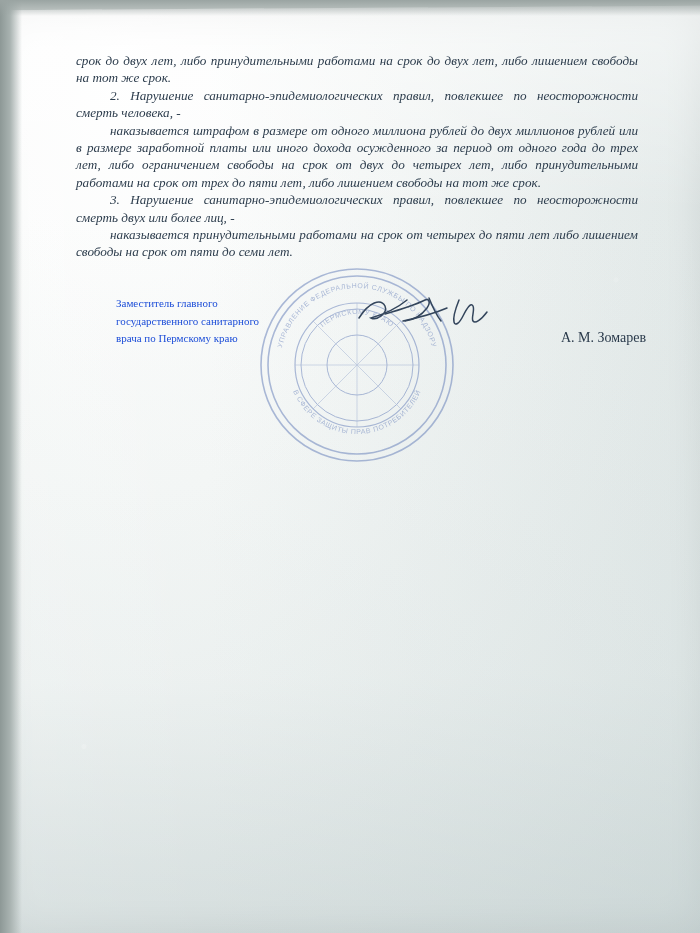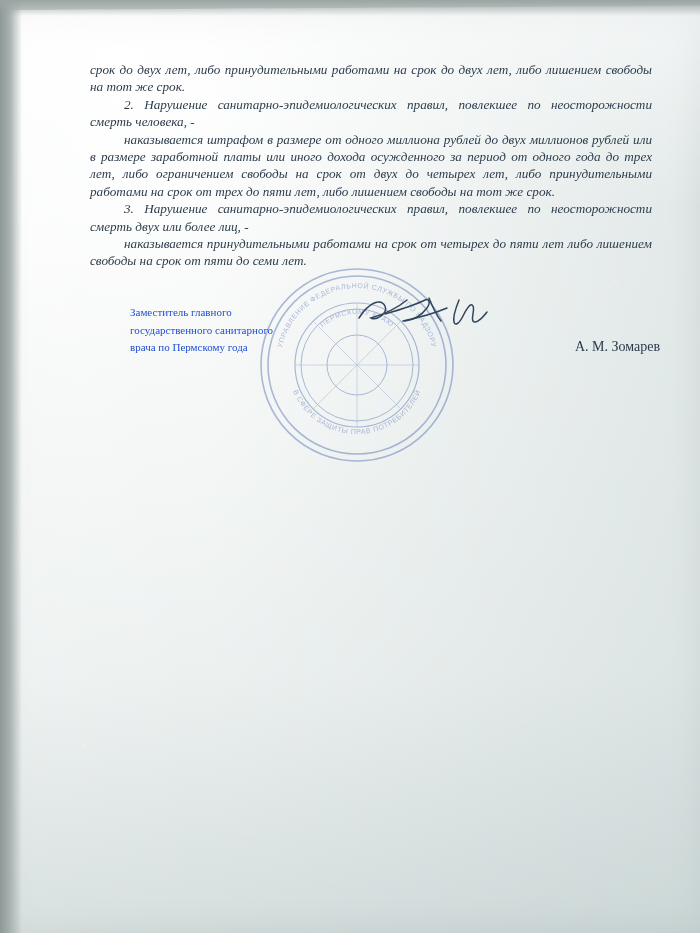--- a/index.html
+++ b/index.html
@@ -49,25 +49,24 @@
   #edge-top {
     position: absolute;
     left: 0;
     top: 0;
     width: 700px;
     height: 16px;
     background: linear-gradient(180deg, #9aa4a2 0%, rgba(200,208,206,0) 100%);
   }
   #content {
     position: absolute;
-    left: 90px;
+    left: 76px;
     top: 52px;
     width: 562px;
     color: #2b3a4a;
-    margin-top: 9px;
   }
   .para {
     font-style: italic;
     font-size: 13.2px;
     line-height: 17.4px;
     text-align: justify;
     text-justify: inter-word;
     margin: 0;
     color: #2d3d4d;
   }
@@ -172,21 +171,21 @@
     <p class="para">срок до двух лет, либо принудительными работами на срок до двух лет, либо лишением свободы на тот же срок.</p>
     <p class="para indent">2. Нарушение санитарно-эпидемиологических правил, повлекшее по неосторожности смерть человека, -</p>
     <p class="para indent">наказывается штрафом в размере от одного миллиона рублей до двух миллионов рублей или в размере заработной платы или иного дохода осужденного за период от одного года до трех лет, либо ограничением свободы на срок от двух до четырех лет, либо принудительными работами на срок от трех до пяти лет, либо лишением свободы на тот же срок.</p>
     <p class="para indent">3. Нарушение санитарно-эпидемиологических правил, повлекшее по неосторожности смерть двух или более лиц, -</p>
     <p class="para indent">наказывается принудительными работами на срок от четырех до пяти лет либо лишением свободы на срок от пяти до семи лет.</p>
 
     <div class="sig-block">
       <div class="sig-left">
         <div>Заместитель главного</div>
         <div>государственного санитарного</div>
-        <div>врача по Пермскому года</div>
+        <div>врача по Пермскому краю</div>
       </div>
       <div class="sig-name">А. М. Зомарев</div>
     </div>
 
   </div>
 
   <div id="stamp">
     <svg width="198" height="198" viewBox="0 0 198 198" xmlns="http://www.w3.org/2000/svg">
       <defs>
         <path id="arcTop" d="M 22,99 A 77,77 0 0 1 176,99"></path>

